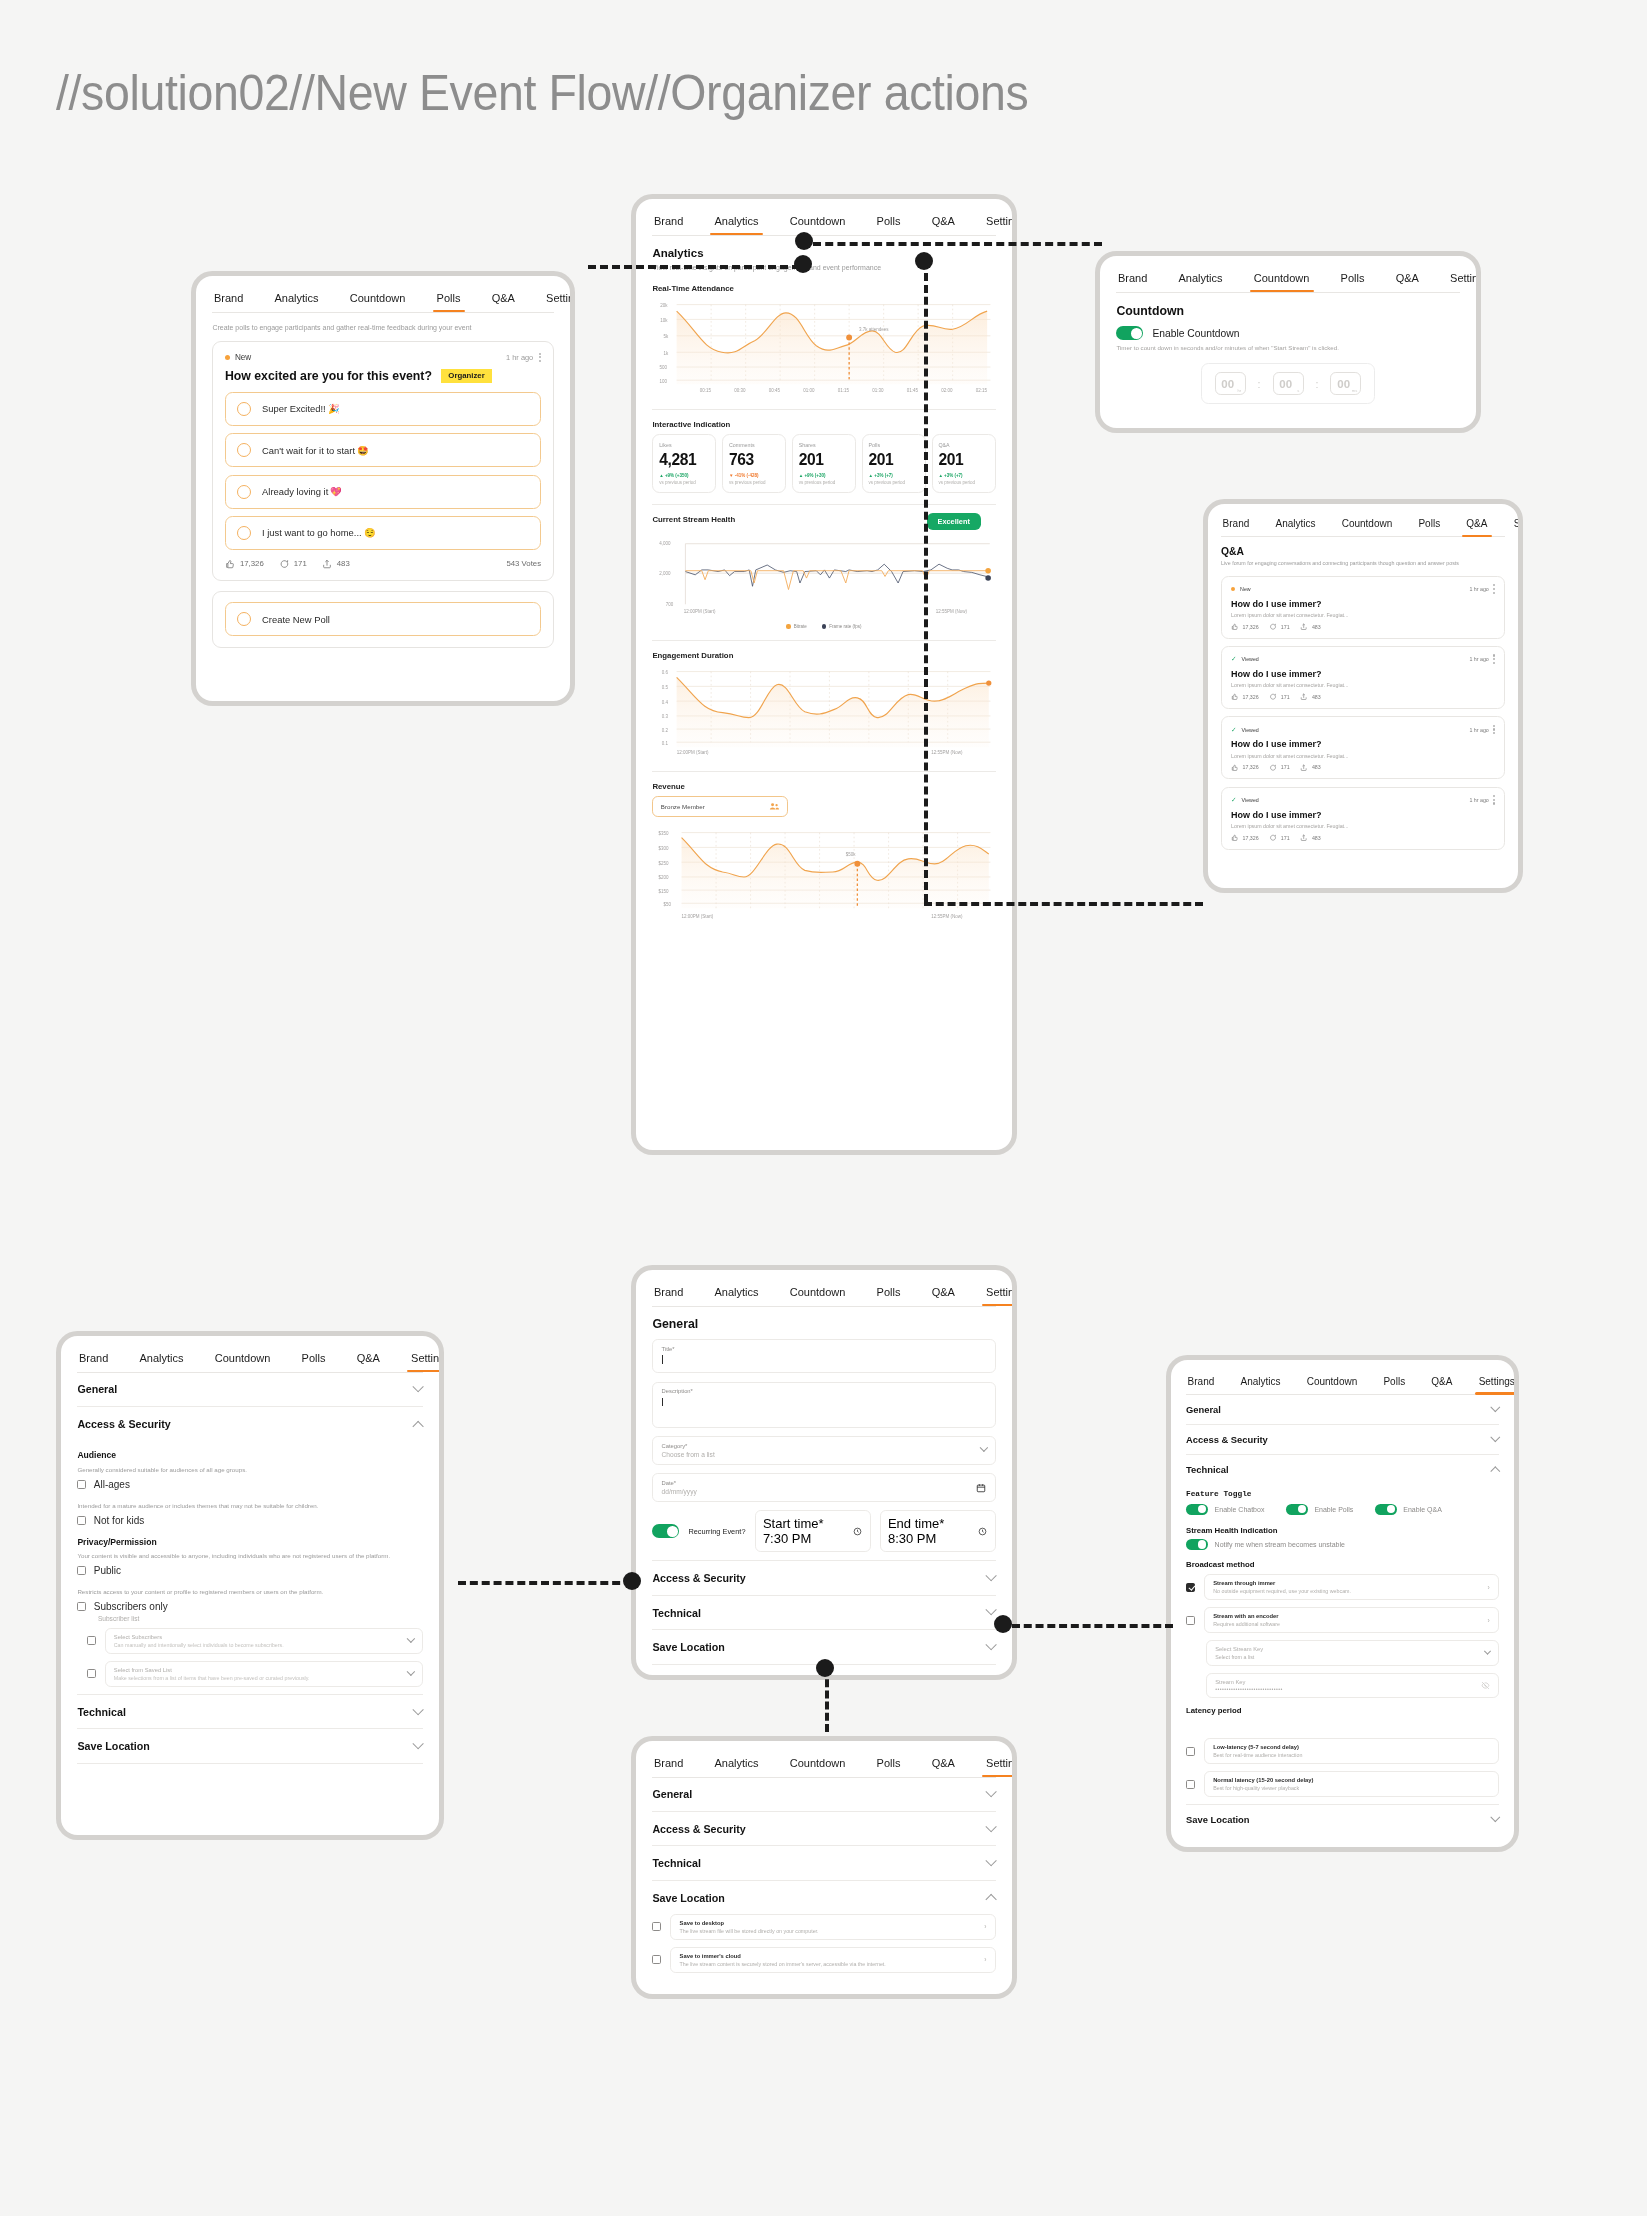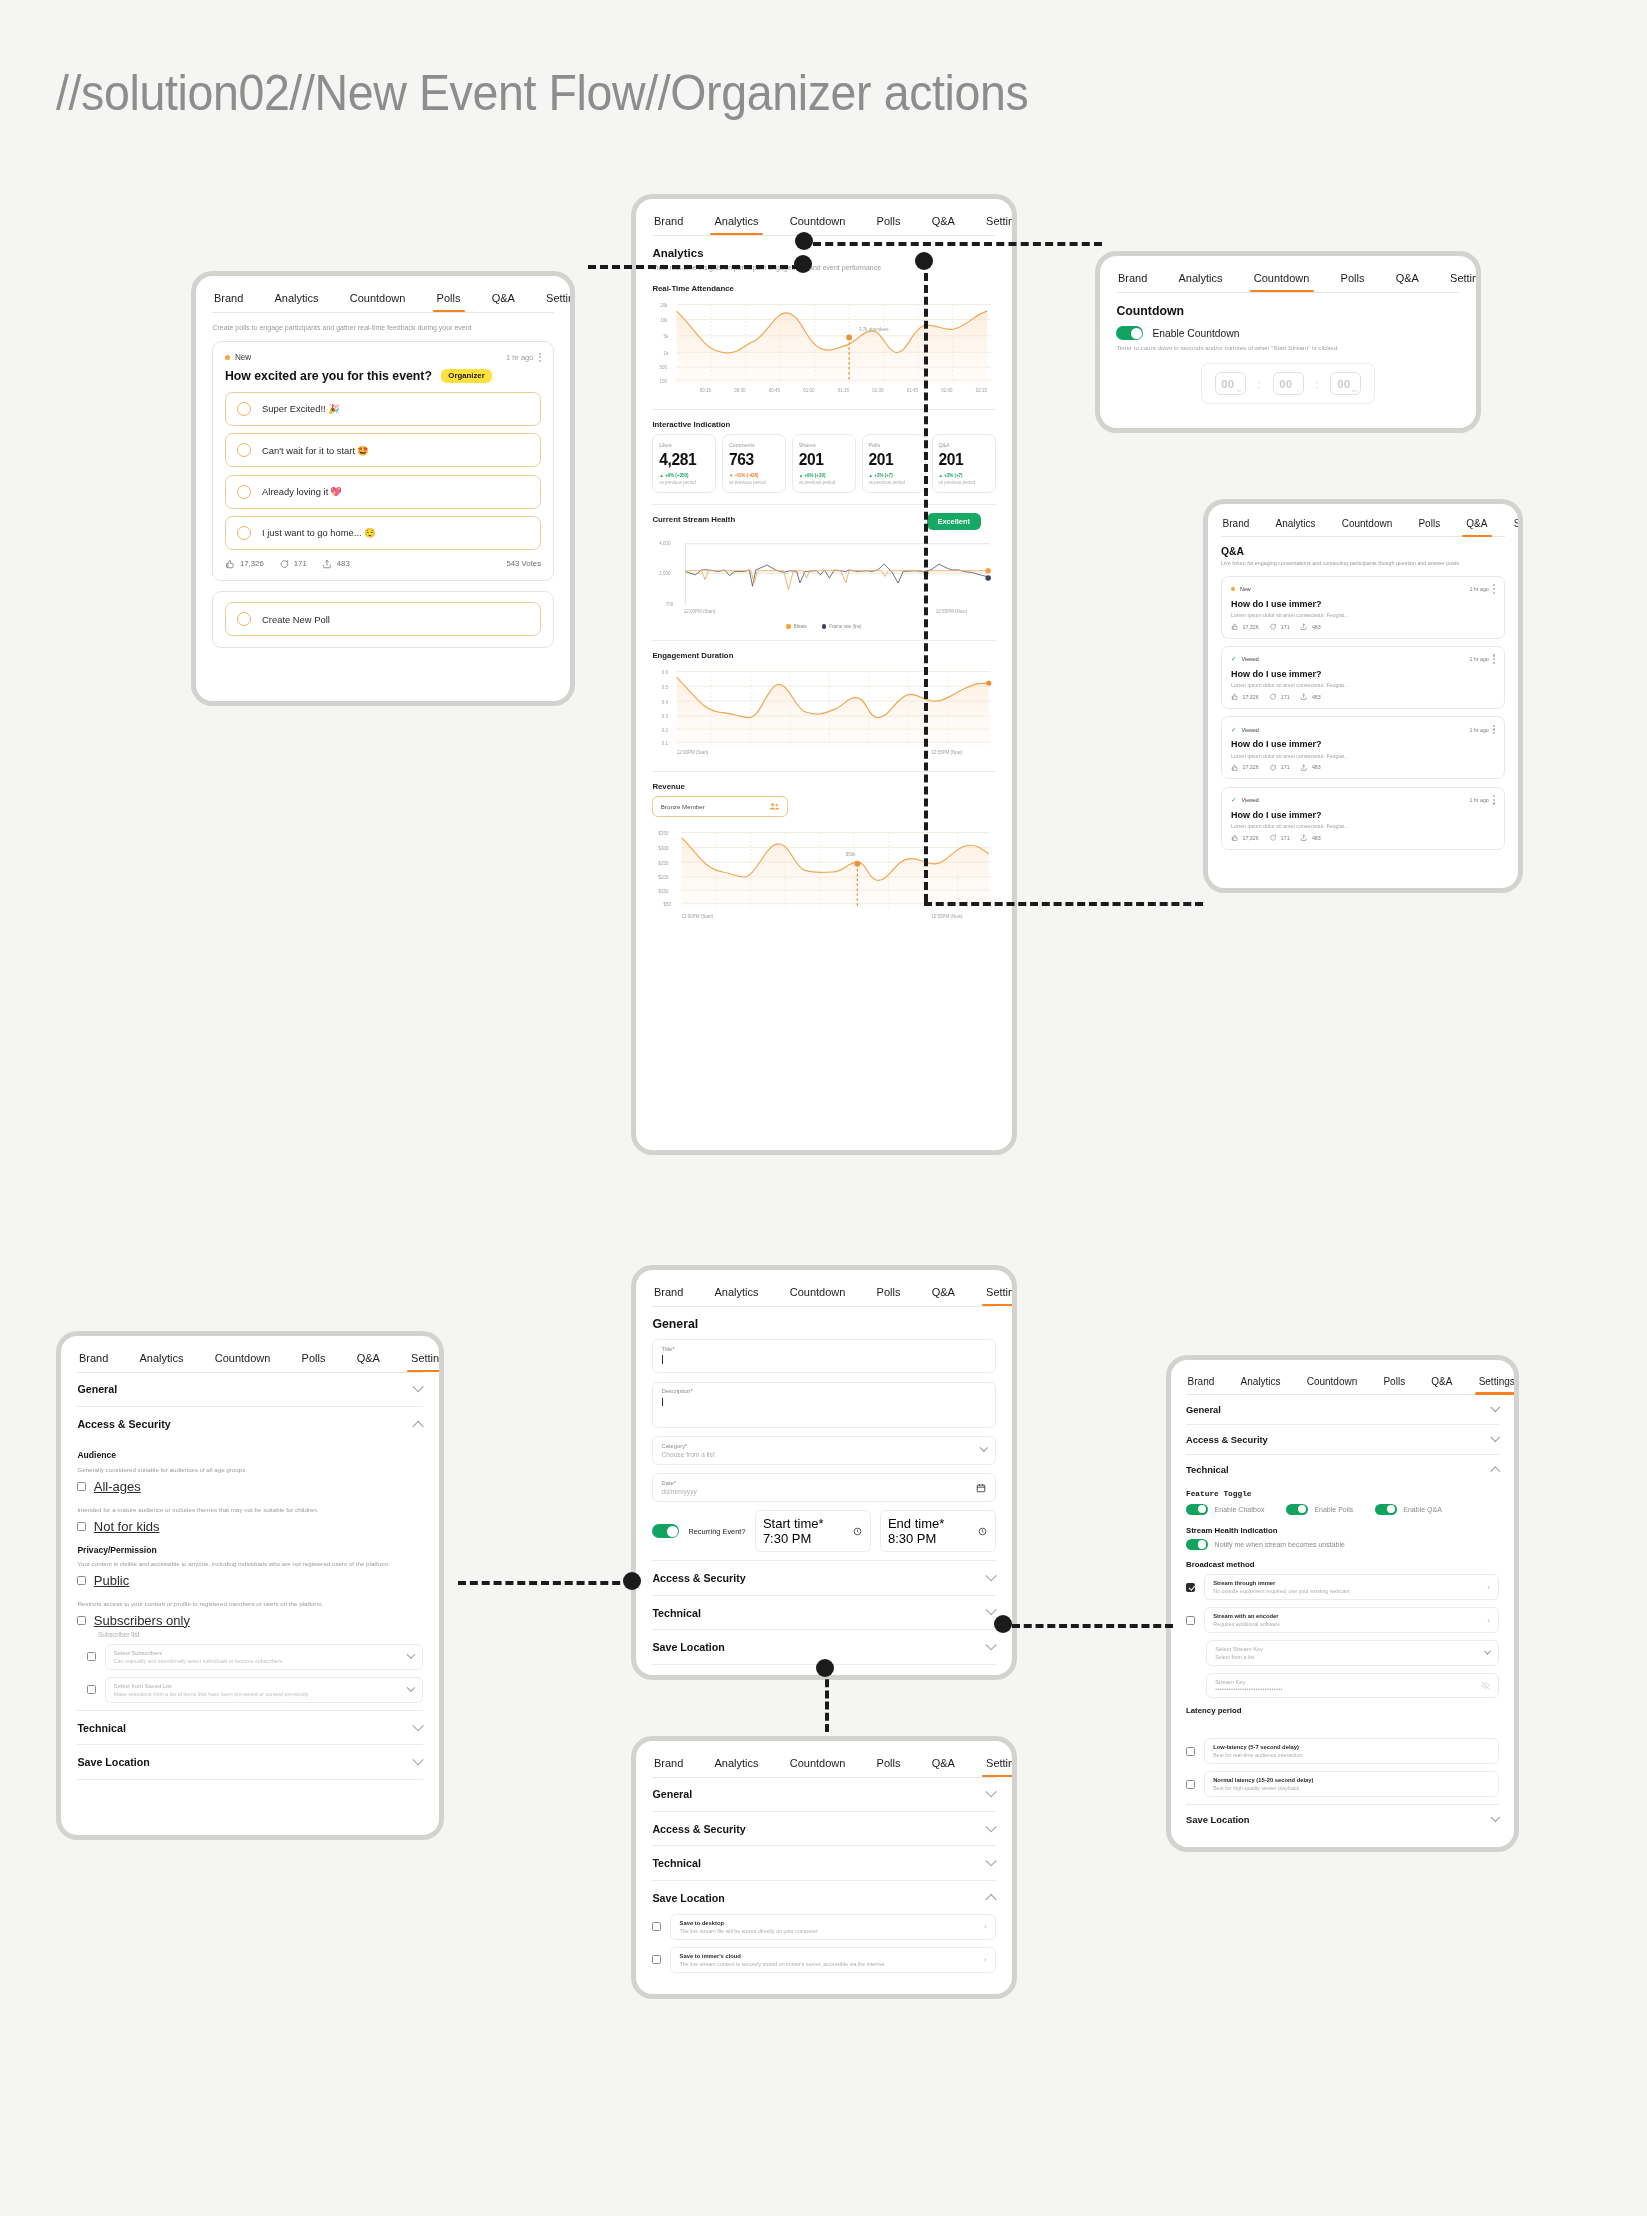--- a/index.html
+++ b/index.html
@@ -57,21 +57,21 @@
     border: 0.8px solid #e6e4e1; border-radius: 9px; padding: 10.7px 11.5px;
     margin-bottom: 10px; background: #fff;
   }
   .card-head { display: flex; justify-content: space-between; align-items: center; }
   .badge-new { display:flex; align-items:center; gap:5px; font-size:8.2px; color:#3a3a3a; }
   .dot-new { width:5px; height:5px; border-radius:50%; background:#f7a23b; }
   .meta-right { display:flex; align-items:center; gap:5.8px; font-size:7.4px; color:#9a9a9a; }
   .kebab { display:flex; flex-direction:column; gap:1.6px; }
   .kebab i { width:2.1px; height:2.1px; border-radius:50%; background:#b0b0b0; display:block; }
   .poll-q { font-size:12.3px; font-weight:700; color:#111; margin:6.6px 0 9px; display:flex; align-items:center; gap:9px; }
-  .chip-organizer { background:#ffe13d; color:#1b1b1b; font-size:7.8px; font-weight:700; padding:2.5px 7.4px; border-radius:6px; }
+  .chip-organizer { background:#ffe13d; color:#1b1b1b; font-size:7.8px; font-weight:700; padding:2.5px 7.4px; border-radius:0; }
   .opt {
     border:0.8px solid #f3c98e; border-radius:7.4px; padding:9px 10.7px;
     display:flex; align-items:center; gap:11.5px; margin-bottom:7.4px;
     font-size:9.4px; color:#2a2a2a;
   }
   .radio { width:14px; height:14px; border-radius:50%; border:1.3px solid #f4b15f; flex:none; }
   .poll-foot { display:flex; justify-content:space-between; align-items:center; margin-top:9px; }
   .stats { display:flex; gap:15px; align-items:center; font-size:7.8px; color:#6d6d6d; }
   .stat { display:flex; align-items:center; gap:5px; }
   .votes { font-size:7.8px; color:#6d6d6d; }
@@ -141,21 +141,21 @@
   }
   .acc-row .t { font-size:10.7px; font-weight:700; color:#131313; }
   .chev { width:8.2px; height:8.2px; border-right:1.3px solid #9a9a9a; border-bottom:1.3px solid #9a9a9a; transform:rotate(45deg) translate(-1.6px,-1.6px); }
   .chev.up { transform:rotate(-135deg) translate(-1.6px,-1.6px); }
   .sub-h { font-size:8.6px; font-weight:700; color:#131313; margin:10px 0 4.1px; }
   .sub-p { font-size:6.2px; color:#9a9a9a; line-height:1.5; margin-bottom:5px; }
   .cb-row { display:flex; align-items:center; gap:7.4px; margin-bottom:10.7px; }
   .cb { width:9px; height:9px; border:1.1px solid #8d8b89; border-radius:1.6px; flex:none; }
   .cb.checked { background:#2b2b2b; border-color:#2b2b2b; position:relative; }
   .cb.checked::after { content:""; position:absolute; left:2.5px; top:0.4px; width:2.5px; height:5px; border-right:1.2px solid #fff; border-bottom:1.2px solid #fff; transform:rotate(40deg); }
-  .cb-row .cbl { font-size:13px; color:#2b2b2b;text-decoration:underline; }
+  .cb-row .cbl { font-size:10px; color:#2b2b2b; }
   .sl-label { font-size:6.6px; color:#b0aeab; margin:3.3px 0 5.8px 20.5px; }
   .sel-row { display:flex; align-items:center; gap:9px; margin-bottom:7.4px; padding-left:10px; }
   .sel-box {
     flex:1; border:0.8px solid #eceae7; border-radius:5.8px; padding:5px 7.4px;
     display:flex; justify-content:space-between; align-items:center;
   }
   .sel-box .s1 { font-size:5.8px; color:#b0aeab; }
   .sel-box .s2 { font-size:5.3px; color:#c4c2bf; margin-top:1.6px; }
 
   .field { border:0.8px solid #eceae7; border-radius:5.8px; padding:5.8px 8.2px; margin-bottom:8.2px; position:relative; }

